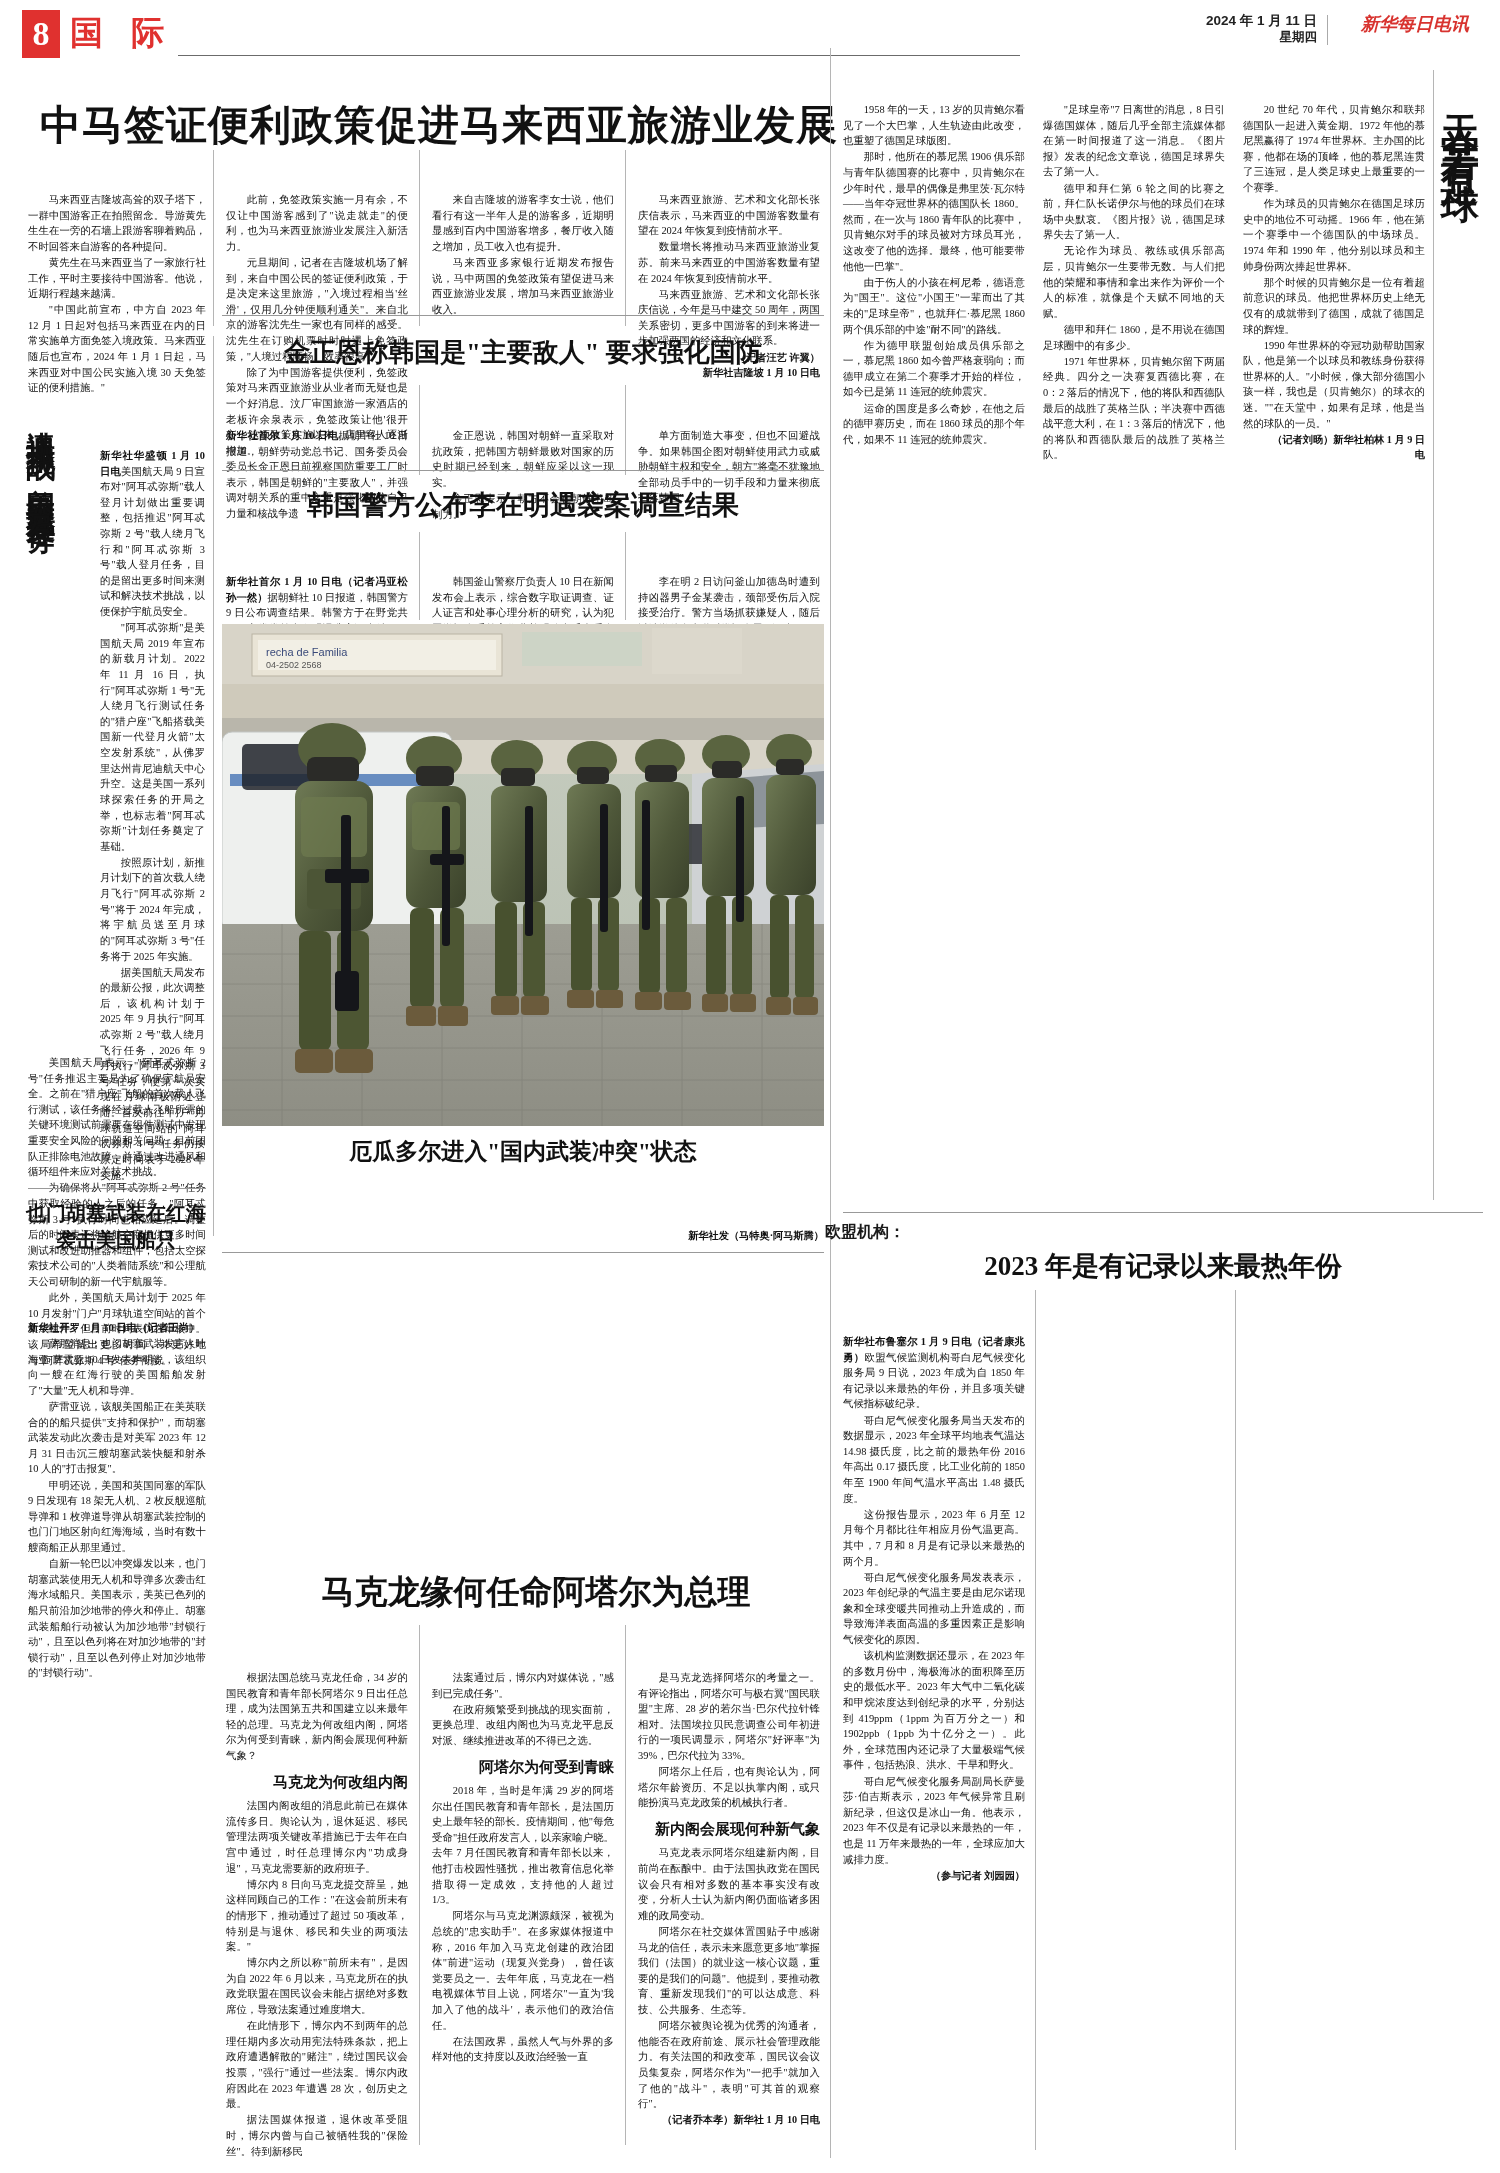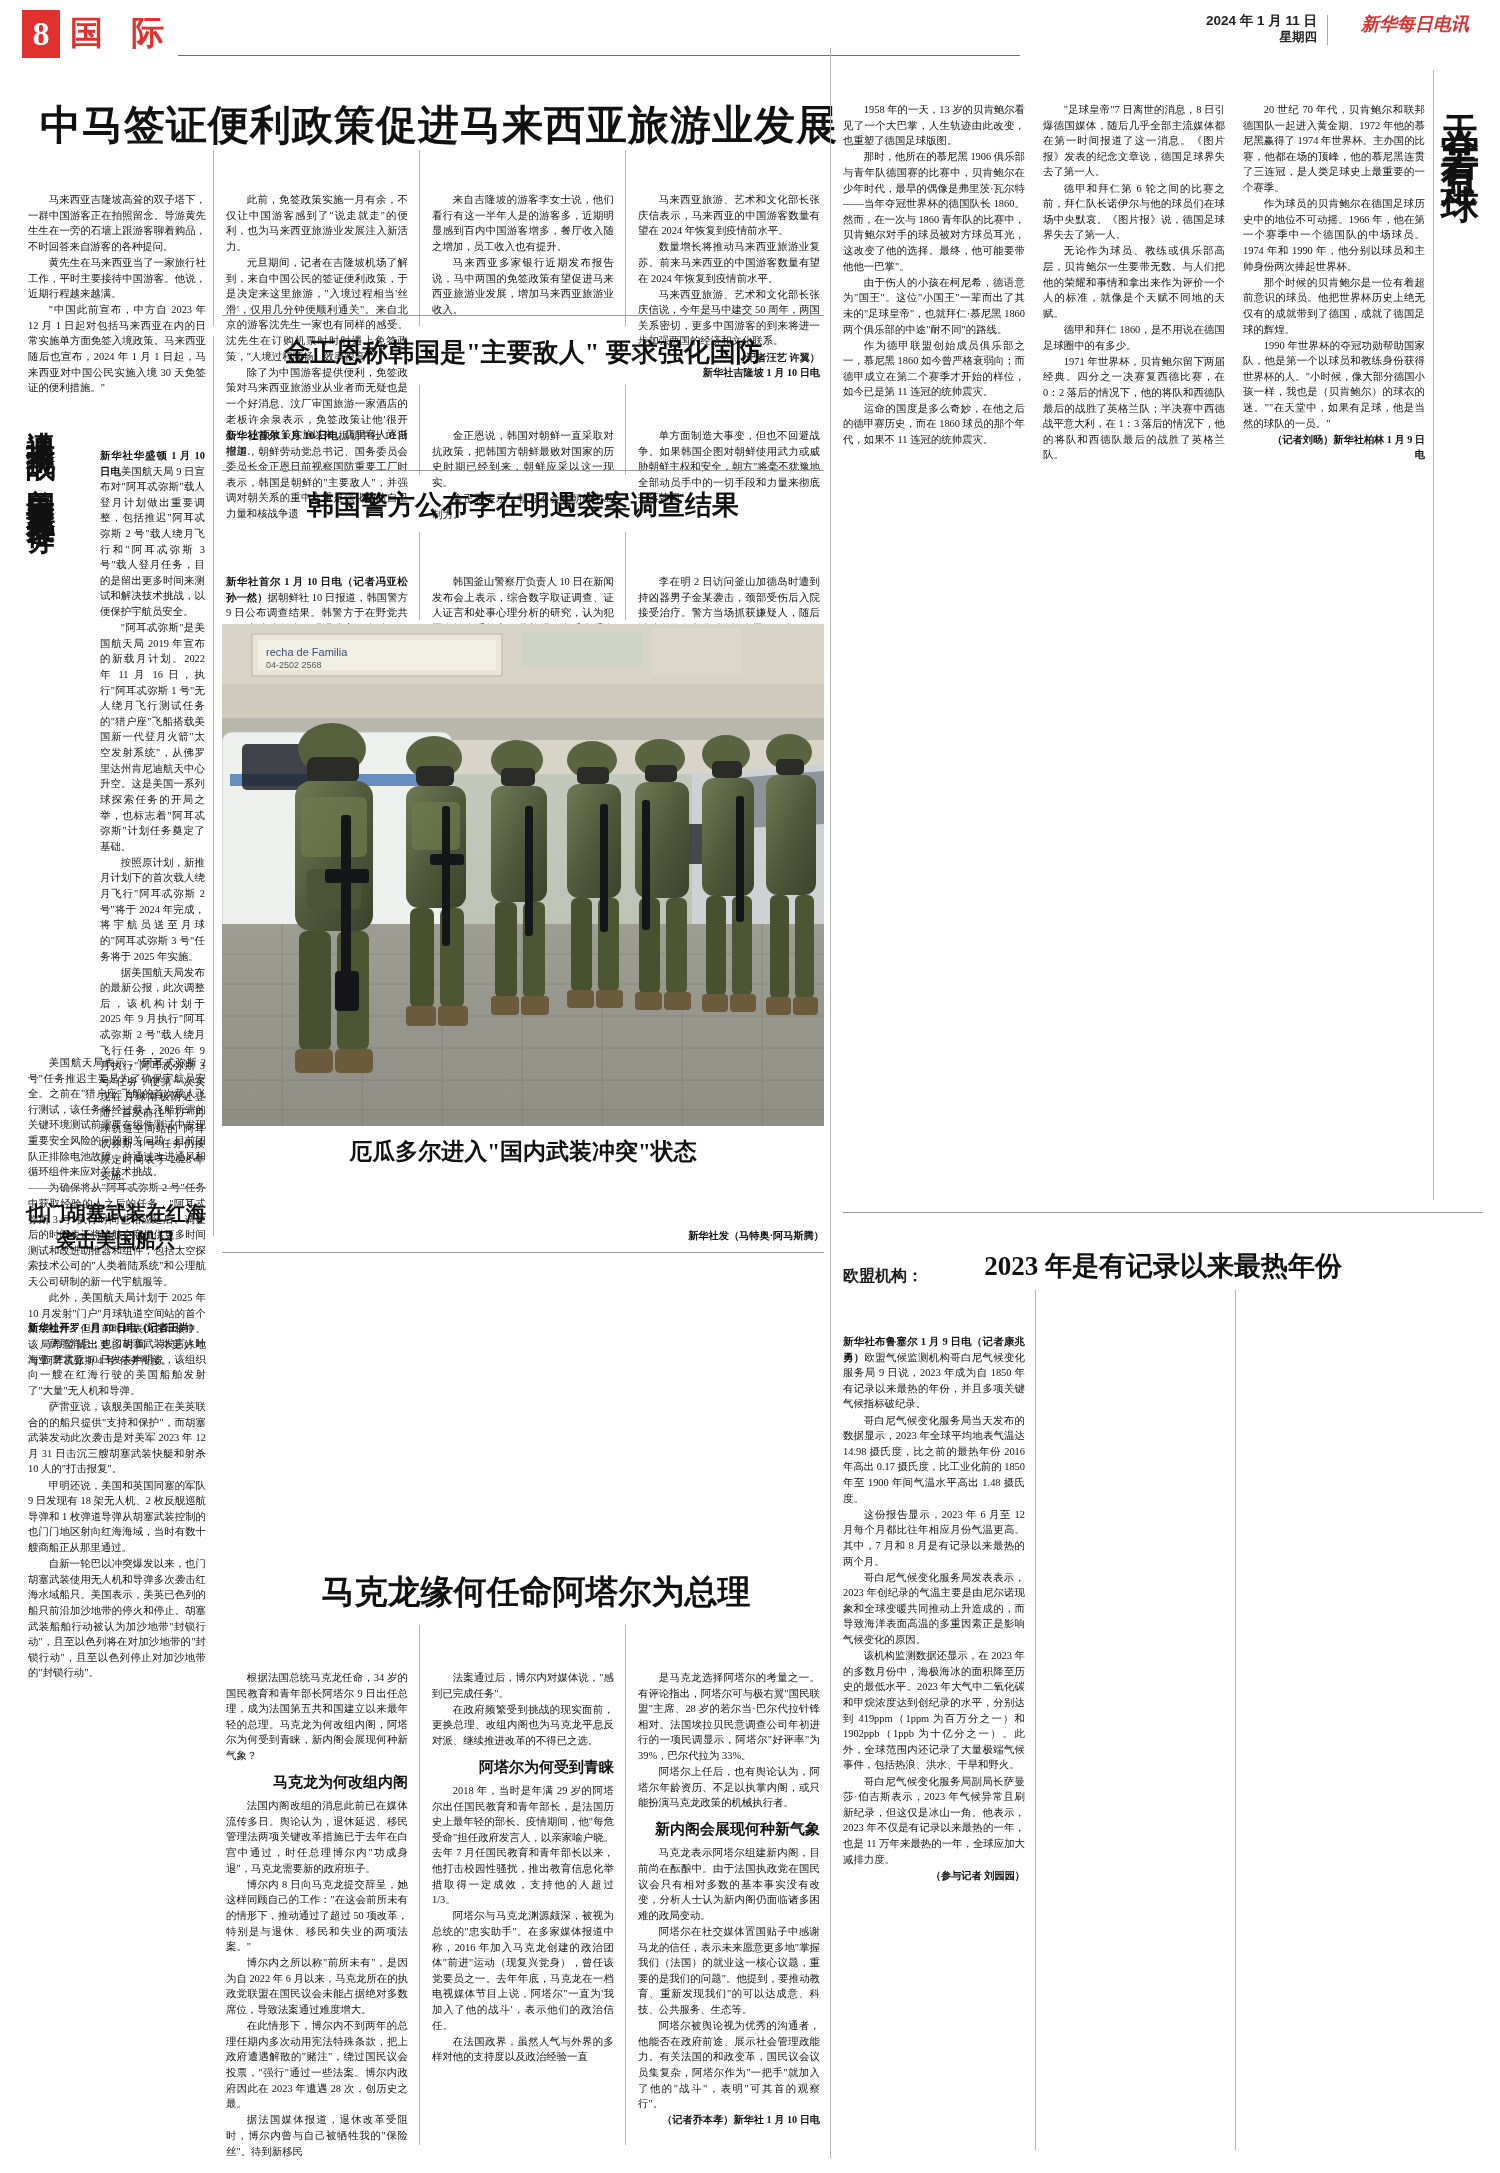--- a/index.html
+++ b/index.html
@@ -400,21 +400,21 @@
   <div class="col body-text" style="left:1243px; top:62px; width:182px;">
     <p>20 世纪 70 年代，贝肯鲍尔和联邦德国队一起进入黄金期。1972 年他的慕尼黑赢得了 1974 年世界杯。主办国的比赛，他都在场的顶峰，他的慕尼黑连贯了三连冠，是人类足球史上最重要的一个赛季。</p>
     <p>作为球员的贝肯鲍尔在德国足球历史中的地位不可动摇。1966 年，他在第一个赛季中一个德国队的中场球员。1974 年和 1990 年，他分别以球员和主帅身份两次捧起世界杯。</p>
     <p>那个时候的贝肯鲍尔是一位有着超前意识的球员。他把世界杯历史上绝无仅有的成就带到了德国，成就了德国足球的辉煌。</p>
     <p>1990 年世界杯的夺冠功勋帮助国家队，他是第一个以球员和教练身份获得世界杯的人。"小时候，像大部分德国小孩一样，我也是（贝肯鲍尔）的球衣的迷。""在天堂中，如果有足球，他是当然的球队的一员。"</p>
     <p class="credit">（记者刘旸）新华社柏林 1 月 9 日电</p>
   </div>
 
   <div class="rule-h" style="left:843px; top:1212px; width:640px;"></div>
 
-  <div style="position:absolute; left:843px; top:1222px; font-size:16px; font-weight:bold;margin-top:44px;">欧盟机构：</div>
+  <div style="position:absolute; left:825px; top:1222px; font-size:16px; font-weight:bold;">欧盟机构：</div>
   <div class="hl-sub" style="position:absolute; left:843px; top:1248px; width:640px; font-size:27px; text-align:center;">2023 年是有记录以来最热年份</div>
 
   <div class="rule-v" style="left:1035px; top:1290px; height:860px;"></div>
   <div class="rule-v" style="left:1235px; top:1290px; height:860px;"></div>
 
   <div class="col body-text" style="left:843px; top:1294px; width:182px;">
     <p class="noind"><span class="byline">新华社布鲁塞尔 1 月 9 日电（记者康兆勇）</span><span>欧盟气候监测机构哥白尼气候变化服务局 9 日说，2023 年成为自 1850 年有记录以来最热的年份，并且多项关键气候指标破纪录。</span></p>
     <p>哥白尼气候变化服务局当天发布的数据显示，2023 年全球平均地表气温达 14.98 摄氏度，比之前的最热年份 2016 年高出 0.17 摄氏度，比工业化前的 1850 年至 1900 年间气温水平高出 1.48 摄氏度。</p>
     <p>这份报告显示，2023 年 6 月至 12 月每个月都比往年相应月份气温更高。其中，7 月和 8 月是有记录以来最热的两个月。</p>
     <p>哥白尼气候变化服务局发表表示，2023 年创纪录的气温主要是由尼尔诺现象和全球变暖共同推动上升造成的，而导致海洋表面高温的多重因素正是影响气候变化的原因。</p>

